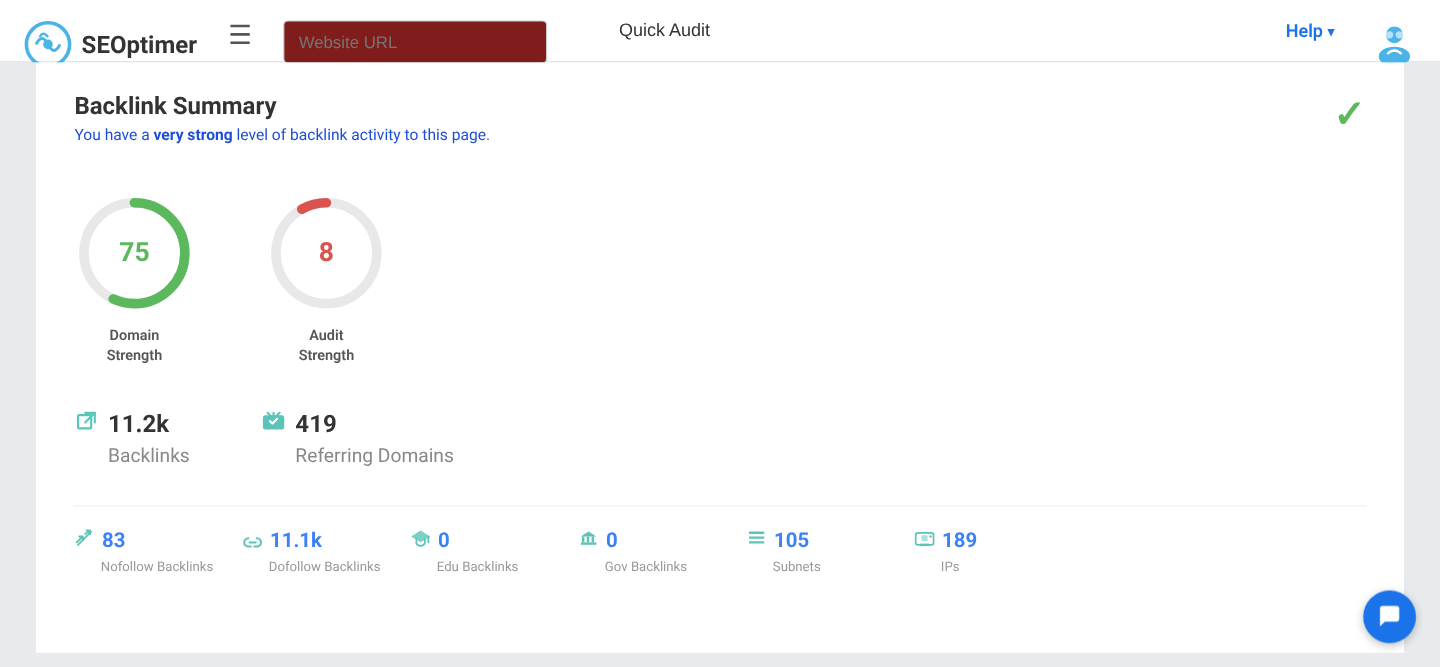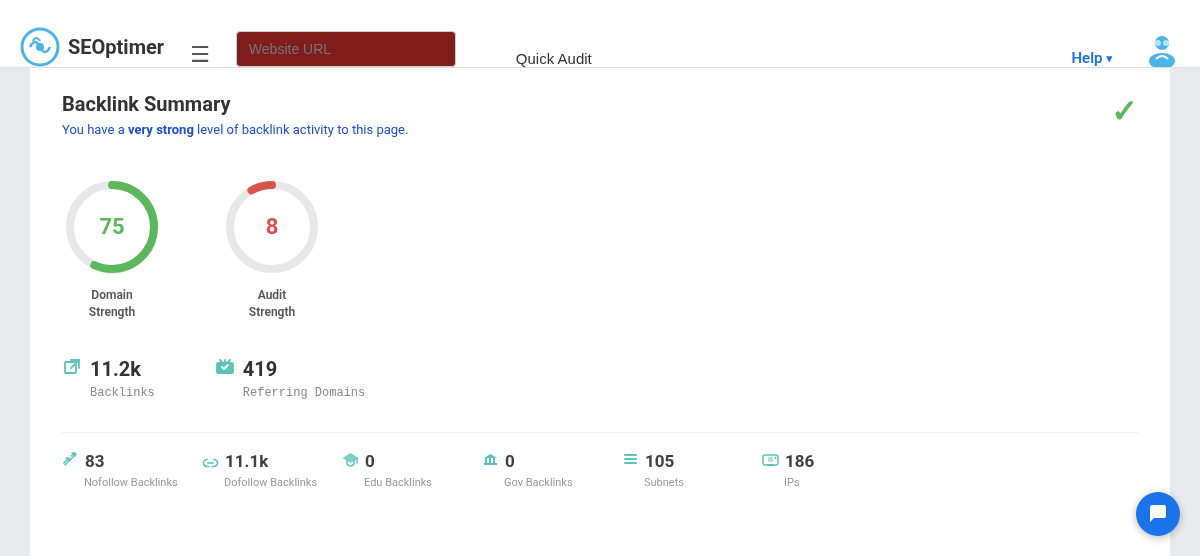--- a/index.html
+++ b/index.html
@@ -8,24 +8,24 @@
       background: #e8eaed;
       width: 1200px;
       height: 556px;
       overflow: hidden;
     }
 
     
     .header {
       background: #fff;
       border-bottom: 1px solid #e0e0e0;
-      height: 68px;
-      display: flex;
-      align-items: flex-end;
-      padding: 0 20px;
+      height: 52px;
+      display: flex;
+      align-items: flex-start;
+      padding: 17px 20px;
       gap: 16px;
     }
     .logo-area {
       display: flex;
       align-items: center;
       gap: 8px;
     }
     .logo-icon {
       width: 40px;
       height: 40px;
@@ -212,25 +212,24 @@
     .stat-icon {
       color: #5bc4b8;
       font-size: 20px;
     }
     .stat-value {
       font-size: 20px;
       font-weight: 700;
       color: #333;
     }
     .stat-label {
-      font-size: 12px;
+      font-size: 16px;
       color: #888;
       margin-top: 4px;
       margin-left: 28px;
-      font-family: Liberation Mono, monospace;
     }
 
     
     .bottom-stats-row {
       display: flex;
       gap: 0;
       align-items: flex-start;
       border-top: 1px solid #f0f0f0;
       padding-top: 18px;
     }
@@ -245,21 +244,21 @@
       align-items: center;
       gap: 6px;
     }
     .bottom-stat-icon {
       color: #5bc4b8;
       font-size: 17px;
     }
     .bottom-stat-value {
       font-size: 17px;
       font-weight: 700;
-      color: #404040;
+      color: #3b82f6;
     }
     .bottom-stat-label {
       font-size: 11px;
       color: #999;
       margin-top: 4px;
       margin-left: 22px;
     }
 
     
     .right-sidebar {
@@ -461,21 +460,21 @@
       <div class="bottom-stat">
         <div class="bottom-stat-top">
           <span class="bottom-stat-icon">
             <svg width="17" height="17" viewBox="0 0 17 17" fill="none" xmlns="http://www.w3.org/2000/svg">
               <rect x="1" y="4" width="15" height="10" rx="2" stroke="#5bc4b8" stroke-width="1.5" fill="none"></rect>
               <rect x="5" y="13" width="7" height="2" fill="#5bc4b8"></rect>
               <rect x="6" y="6" width="5" height="5" rx="1" fill="#5bc4b8" opacity="0.5"></rect>
               <circle cx="13.5" cy="7" r="1" fill="#5bc4b8"></circle>
             </svg>
           </span>
-          <span class="bottom-stat-value">186</span>
+          <span class="bottom-stat-value">189</span>
         </div>
         <div class="bottom-stat-label">IPs</div>
       </div>
     </div>
 
   </div>
 
   <div class="right-sidebar"></div>
 </div>
 

